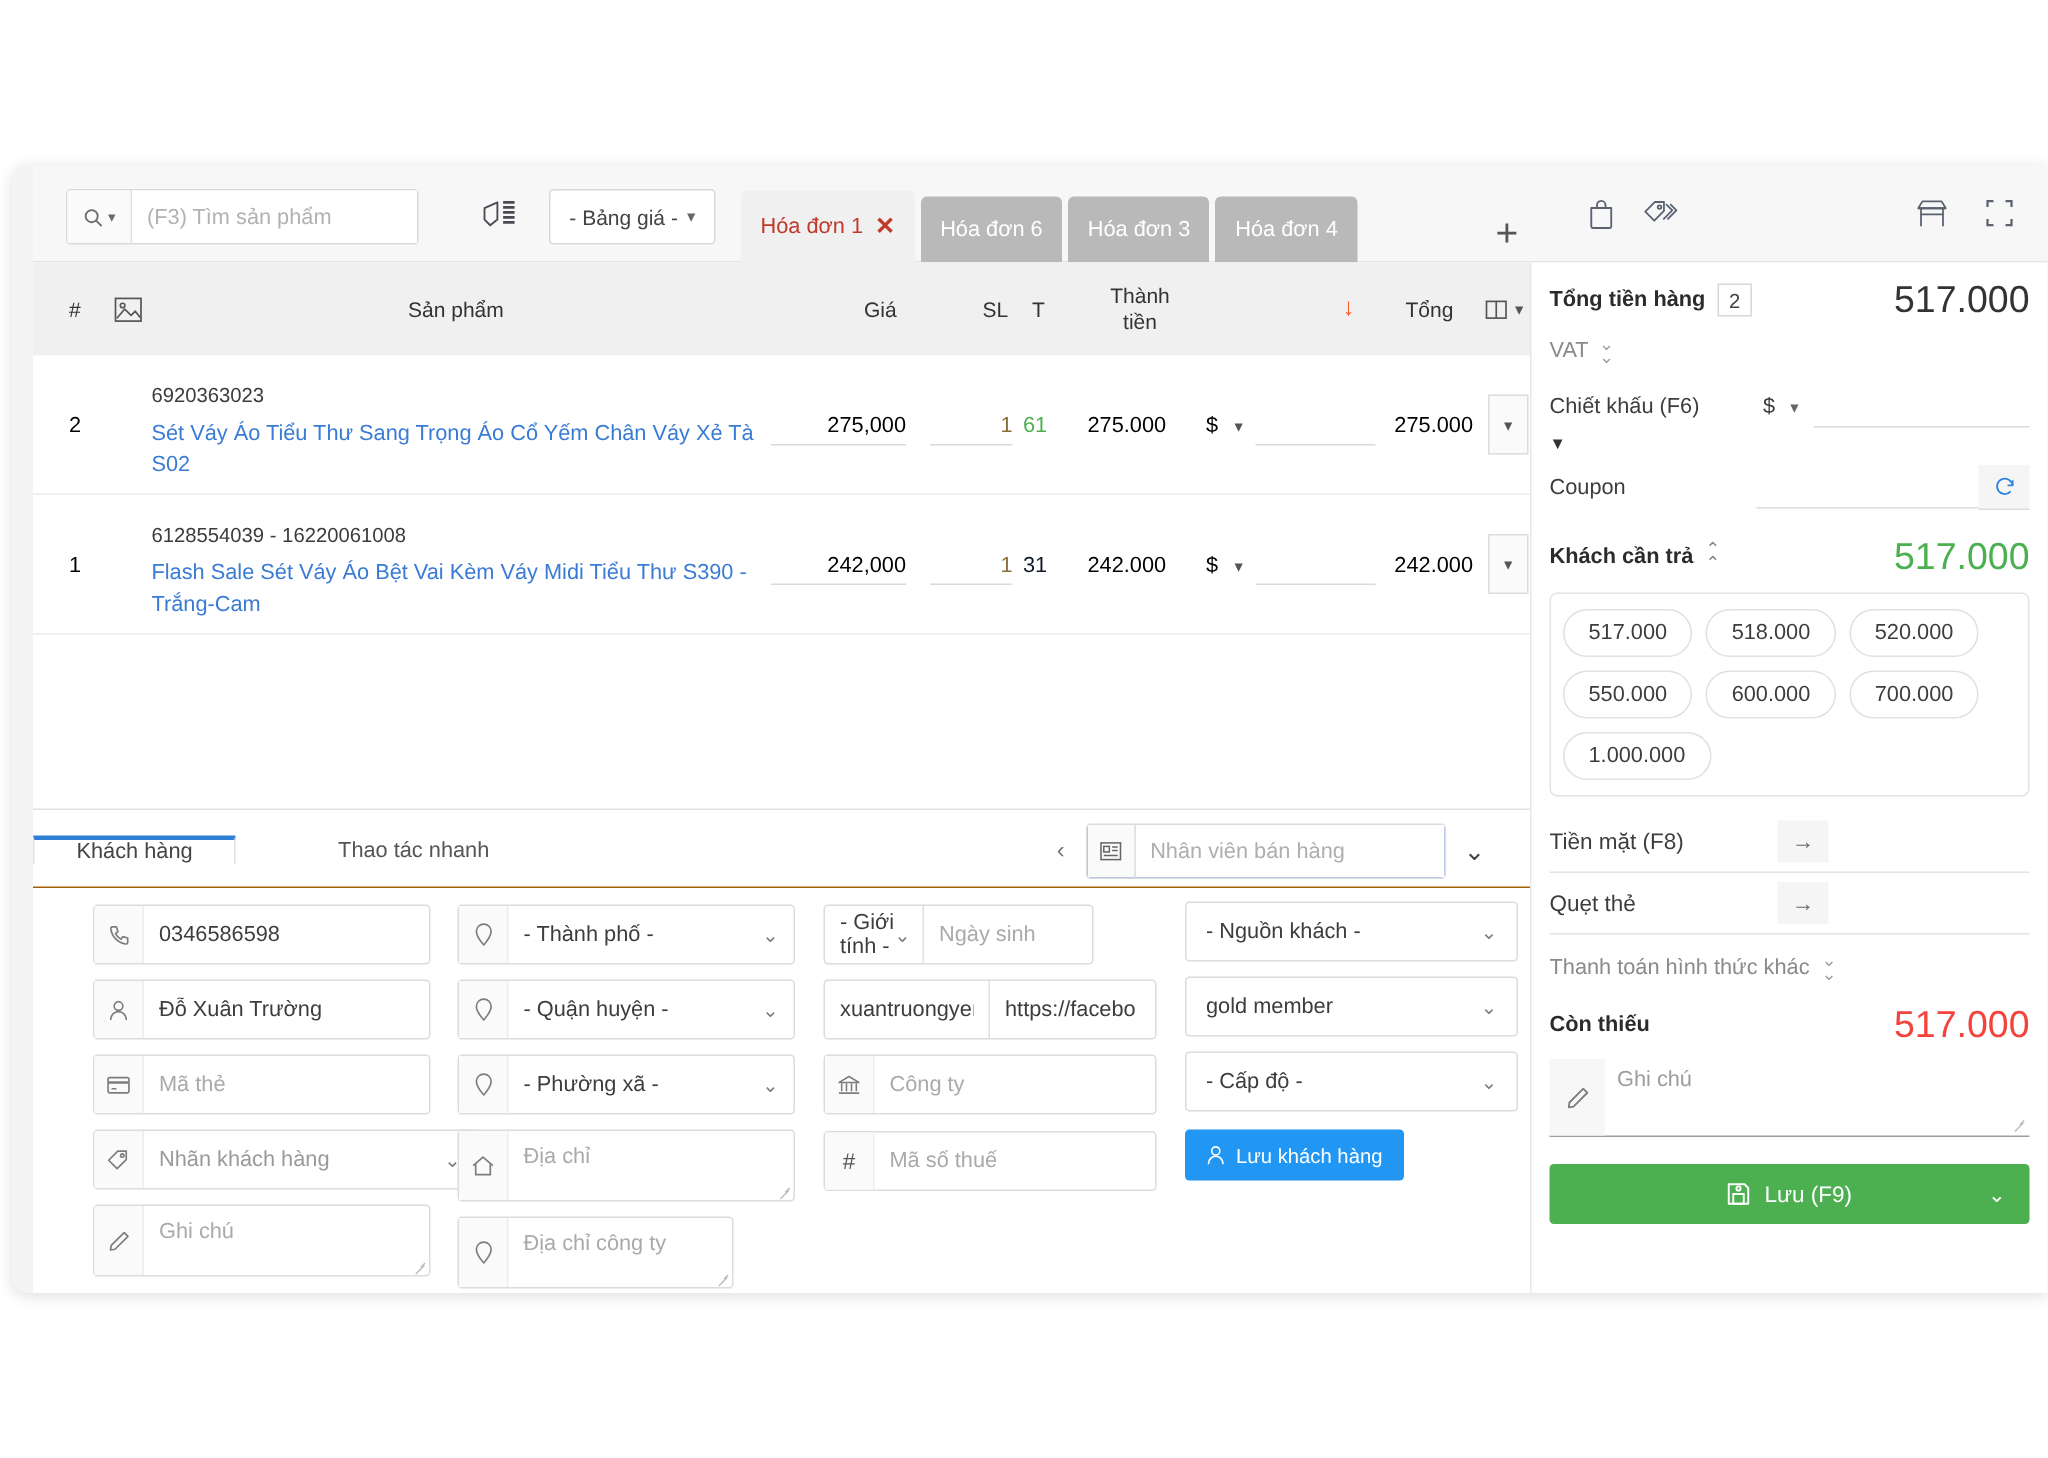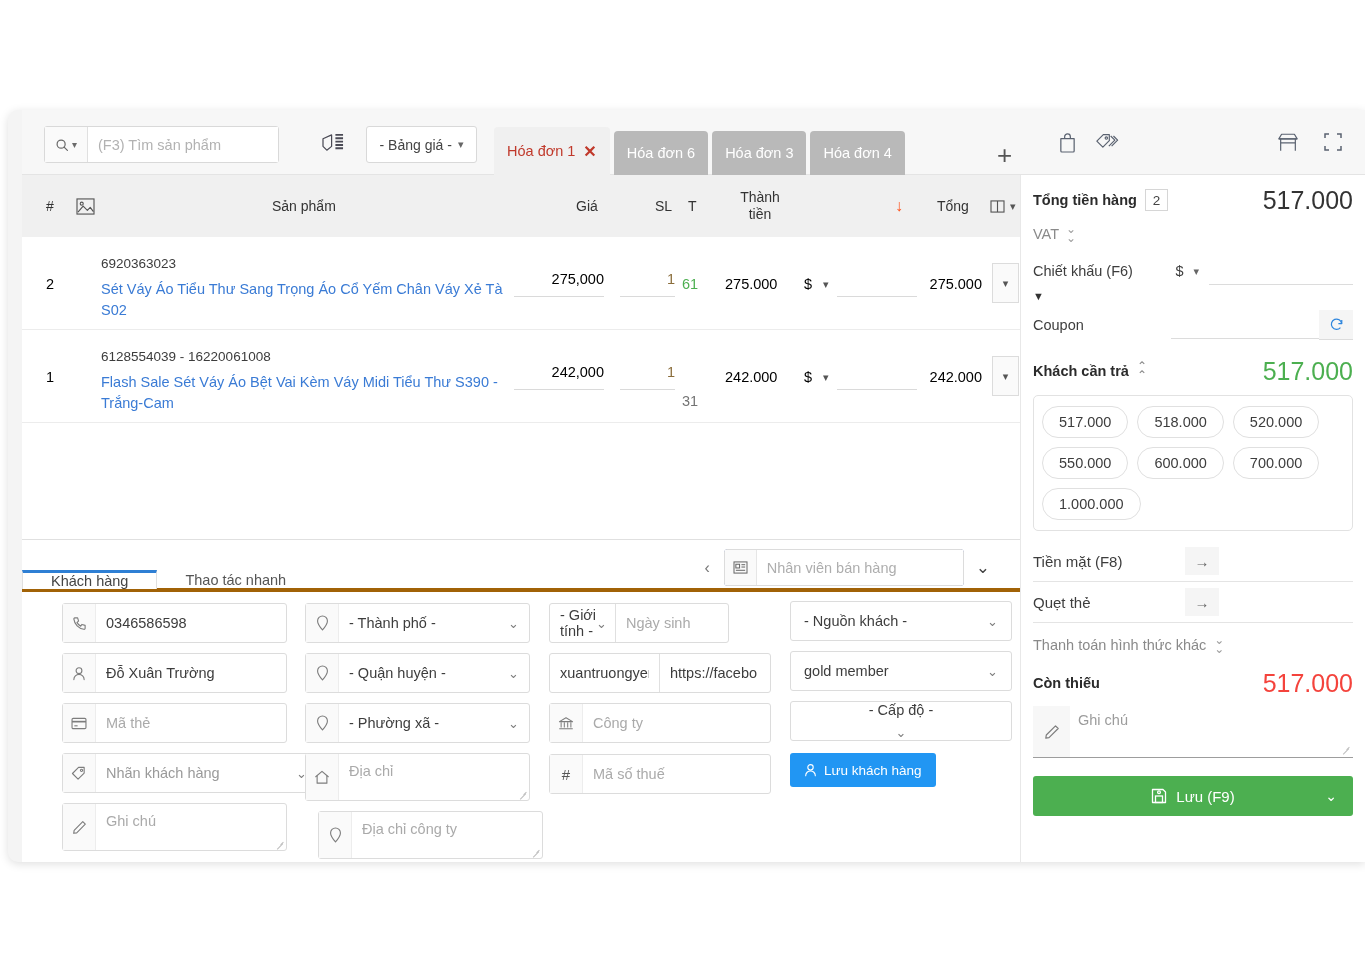--- a/index.html
+++ b/index.html
@@ -95,33 +95,33 @@
     font-size: 14.5px;
   }
   .trow .c { position: absolute; display: flex; align-items: center; }
   .sku { position: absolute; left: 79px; top: 19px; font-size: 13.5px; color: #3c3c3c; }
   .pname {
     position: absolute; left: 79px; top: 42px; width: 410px;
     color: #3a7bd5; font-size: 14.5px; line-height: 21px; cursor: pointer;
   }
   .underline-cell {
     border-bottom: 1px solid #dadada; height: 26px;
-    display: flex; align-items: flex-start;
+    display: flex; align-items: center;
   }
   .empty-rows { height: 115px; background: #fff; }
 
   
   .bottom-panel {
     position: absolute; left: 0; top: 429px;
     width: 998px; height: 323px;
     background: #fff; border-top: 1px solid #e0e0e0;
   }
   .btabs {
-    position: relative; height: 52px; border-bottom: 4px solid #a16207;
-    display: flex; align-items: flex-end;
+    position: relative; height: 52px; border-bottom: 1px solid #a16207;
+    display: flex; align-items: center; gap: 40px;
   }
   .btab {
     padding: 0 28px; display: flex; align-items: center;
     font-size: 14.5px; color: #444; cursor: pointer;
     border-top: 3px solid transparent;
   }
   .btab.active {
     border-top: 3px solid #2e7fd4; border-left: 1px solid #e0e0e0;
     border-right: 1px solid #e0e0e0; background: #fff;
     margin-bottom: -1px;
@@ -411,21 +411,21 @@
       <div class="c" style="left:492px;top:34px;width:90px;justify-content:flex-end;">
         <div class="underline-cell" style="width:90px;justify-content:flex-end;">
               <span>242,000</span>
             </div>
       </div>
       <div class="c" style="left:598px;top:34px;width:55px;justify-content:flex-end;">
         <div class="underline-cell" style="width:55px;justify-content:flex-end;color:#8a6d3b;">
               <span>1</span>
             </div>
       </div>
-      <div class="c" style="left:660px;top:34px;height:26px;color:#737373;margin-top:24px;">31</div>
+      <div class="c" style="left:660px;top:34px;height:26px;color:#0f172a;">31</div>
       <div class="c" style="left:703px;top:34px;height:26px;">242.000</div>
       <div class="c" style="left:782px;top:34px;height:26px;gap:11px;">
         <span>$</span>
         <span style="font-size:11px;color:#555;">▾</span>
       </div>
       <div class="c" style="left:815px;top:34px;width:80px;">
         <div class="underline-cell" style="width:80px;"></div>
       </div>
       <div class="c" style="left:900px;top:34px;width:60px;justify-content:flex-end;height:26px;">242.000</div>
       <div class="c" style="left:970px;top:26px;width:27px;height:40px;border:1px solid #dcdcdc;background:#fafafa;justify-content:center;font-size:11px;color:#555;">▾</div>
@@ -556,21 +556,21 @@
         <div class="ic">
           <svg width="16" height="15" viewBox="0 0 17 16" fill="none" stroke="#7d7d7d" stroke-width="1.2">
             <path d="M1.5 7.5 L8.5 1.5 L15.5 7.5" stroke-linejoin="round"></path>
             <path d="M3.3 6.2 V14 h10.4 V6.2" stroke-linejoin="round"></path>
           </svg>
         </div>
         <textarea placeholder="Địa chỉ" style=""></textarea>
         <span class="resizer"></span>
       </div>
 
-      <div class="fld tall" style="left:296px;top:219px;width:225px;height:48px;">
+      <div class="fld tall" style="left:283px;top:219px;width:184px;height:48px;">
         <div class="ic">
           <svg width="13" height="16" viewBox="0 0 14 17" fill="none" stroke="#7d7d7d" stroke-width="1.2">
             <path d="M7 16 C7 16 12.3 9.8 12.3 6.3 A5.3 5.3 0 0 0 1.7 6.3 C1.7 9.8 7 16 7 16Z" stroke-linejoin="round"></path>
           </svg>
         </div>
         <textarea placeholder="Địa chỉ công ty" style=""></textarea>
         <span class="resizer"></span>
       </div>
 
       <div class="fld" style="left:527px;top:11px;width:180px;padding:0;">
@@ -613,21 +613,21 @@
       </div>
 
       <div class="fld" style="left:768px;top:59px;width:222px;">
         <div class="sel" style="padding:0 13px;">
           <span>gold member</span>
           <span class="cv">⌄</span>
         </div>
       </div>
 
       <div class="fld" style="left:768px;top:109px;width:222px;">
-        <div class="sel" style="padding:0 13px;flex-direction:column;">
+        <div class="sel" style="padding:0 13px;">
           <span>- Cấp độ -</span>
           <span class="cv">⌄</span>
         </div>
       </div>
 
       <button class="savecust" style="left:768px;top:161px;">
         <span>
           <svg width="13" height="14" viewBox="0 0 14 15" fill="none" stroke="#fff" stroke-width="1.2">
             <circle cx="7" cy="4.6" r="2.9"></circle>
                 <path d="M1.8 13.6 a5.2 5.2 0 0 1 10.4 0" stroke-linecap="round"></path>

